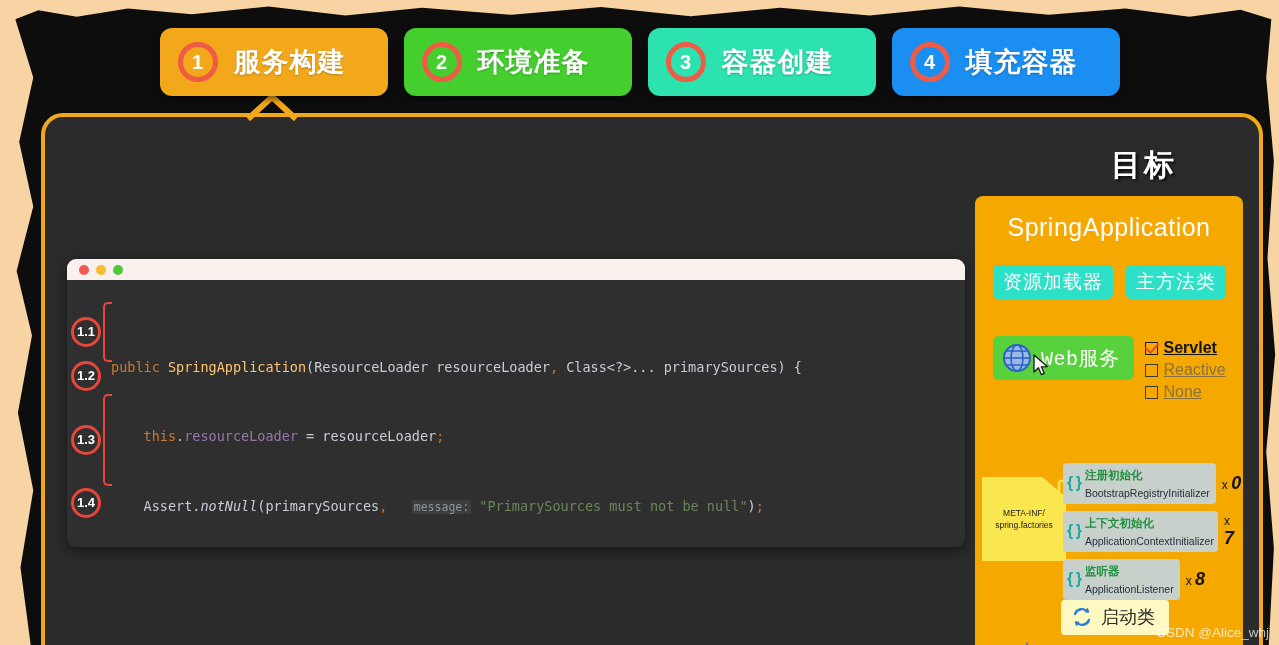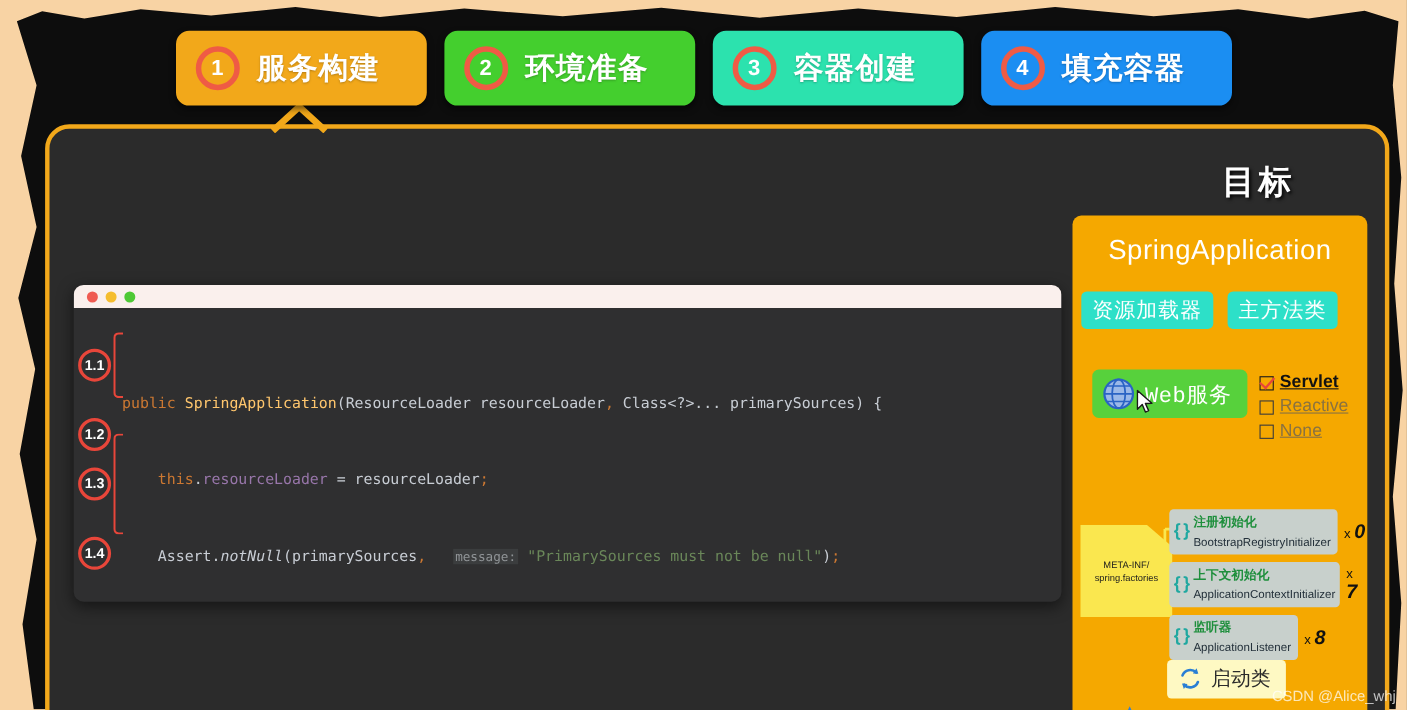--- a/index.html
+++ b/index.html
@@ -143,21 +143,21 @@
     width: 268px; height: 477px;
     background: #f5a800;
     border-radius: 8px;
     overflow: hidden;
   }
   #card-title {
     text-align: center; color: #ffffff;
     font-size: 25px; margin-top: 17px; letter-spacing: .5px;
   }
   #chip-row {
-    display: flex; gap: 13px; margin: 23px 0 0 8px;
+    display: flex; gap: 13px; margin: 23px 0 0 18px;
   }
   .chip {
     background: #2de0c8; color: #ffffff;
     font-size: 19px; padding: 4px 10px; border-radius: 5px;
     letter-spacing: 1px;
   }
   #web-row {
     display: flex; align-items: flex-start; margin: 37px 0 0 18px; gap: 11px;
   }
   #web-btn {
@@ -281,21 +281,21 @@
       
       
       
       
       
 
       
       <div class="brace" style="top:22px;height:60px;"></div>
       <div class="marker" style="top:37px;">1.1</div>
 
-      <div class="marker" style="top:100px;">1.2</div>
+      <div class="marker" style="top:81px;">1.2</div>
 
       <div class="brace" style="top:114px;height:92px;"></div>
       <div class="marker" style="top:145px;">1.3</div>
 
       <div class="marker" style="top:208px;">1.4</div>
     </div>
   </div>
 
   <div id="card">
     <div id="card-title">SpringApplication</div>

